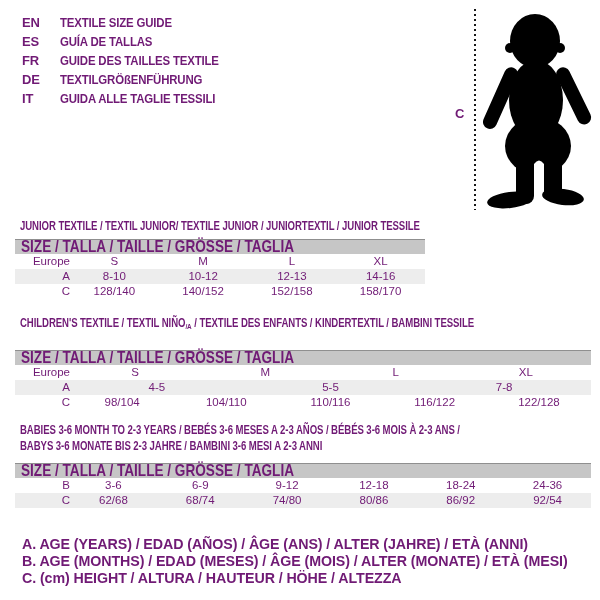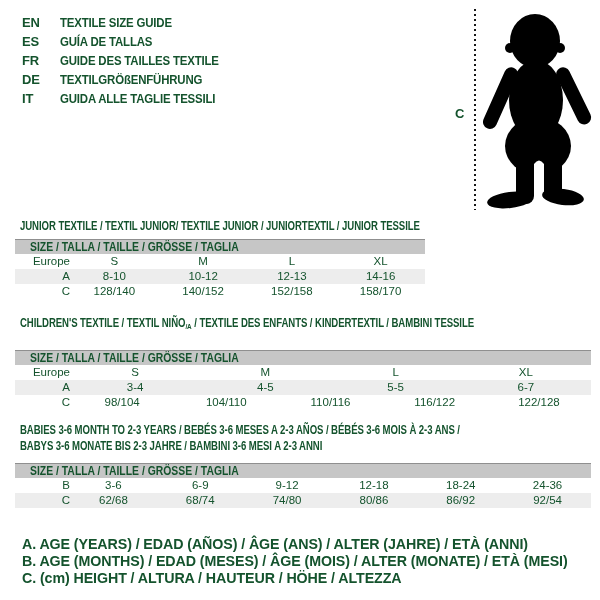--- a/index.html
+++ b/index.html
@@ -1,18 +1,18 @@
 <!DOCTYPE html>
 <html><head>
 <meta charset="utf-8">
 <style>
   html,body{margin:0;padding:0;background:#fff;}
   .page{
     position:relative;width:600px;height:600px;background:#ffffff;
-    font-family:"Liberation Sans",sans-serif;color:#14532d;overflow:hidden;
+    font-family:"Liberation Sans",sans-serif;color:#701a75;overflow:hidden;
   }
   .cond{display:inline-block;transform:scaleX(.8);transform-origin:0 50%;white-space:nowrap;}
   .cond88{display:inline-block;transform:scaleX(.88);transform-origin:0 50%;white-space:nowrap;}
   .cond95{display:inline-block;transform:scaleX(.95);transform-origin:0 50%;white-space:nowrap;}
 
   
   .lang-block{position:absolute;left:22px;top:13px;}
   .lang-row{display:flex;height:19px;line-height:19px;font-weight:bold;font-size:13px;letter-spacing:-.2px;}
   .lang-code{width:38px;flex:0 0 38px;}
 
@@ -22,21 +22,21 @@
   .measure-label{position:absolute;left:455px;top:106px;font-size:13px;font-weight:bold;}
   .baby-svg{position:absolute;left:483px;top:12px;width:112px;height:198px;}
 
   
   .section{position:absolute;left:15px;}
   .sec-title{font-size:12px;font-weight:bold;line-height:13px;padding-left:5px;white-space:nowrap;letter-spacing:-.1px;}
   .sec-title .sub{font-size:8px;vertical-align:-2px;}
   .babies-title{line-height:16px;}
   .tbl{box-sizing:border-box;}
   .tbl-head{height:15px;line-height:14px;background:#c6c6c6;border-top:1px solid #8f8f8f;
-    font-weight:bold;font-size:13px;padding-left:15px;box-sizing:border-box;}
+    font-weight:bold;font-size:17px;padding-left:6px;box-sizing:border-box;}
   .tbl-row{display:flex;height:15px;line-height:15px;font-size:11.5px;}
   .tbl-row.shade{background:#ededed;}
   .cell{flex:1;text-align:center;}
   .cell.label{flex:0 0 55px;text-align:right;padding-left:5px;box-sizing:border-box;}
 
   #sec-junior{top:220px;}
   #sec-junior .tbl{width:410px;margin-top:6px;}
   #sec-children{top:317px;}
   #sec-children .tbl{width:576px;margin-top:17px;}
   #sec-babies{top:422px;}
@@ -135,24 +135,23 @@
       </div>
       <div class="tbl-row">
         <span class="cell label">Europe</span>
         <span class="cell">S</span>
         <span class="cell">M</span>
         <span class="cell">L</span>
         <span class="cell">XL</span>
       </div>
       <div class="tbl-row shade">
         <span class="cell label">A</span>
-        <span class="cell">3-4</span>
         <span class="cell">4-5</span>
         <span class="cell">5-5</span>
-        <span class="cell">6-7</span>
+        <span class="cell">7-8</span>
       </div>
       <div class="tbl-row">
         <span class="cell label">C</span>
         <span class="cell">98/104</span>
         <span class="cell">104/110</span>
         <span class="cell">110/116</span>
         <span class="cell">116/122</span>
         <span class="cell">122/128</span>
       </div>
     </div>

